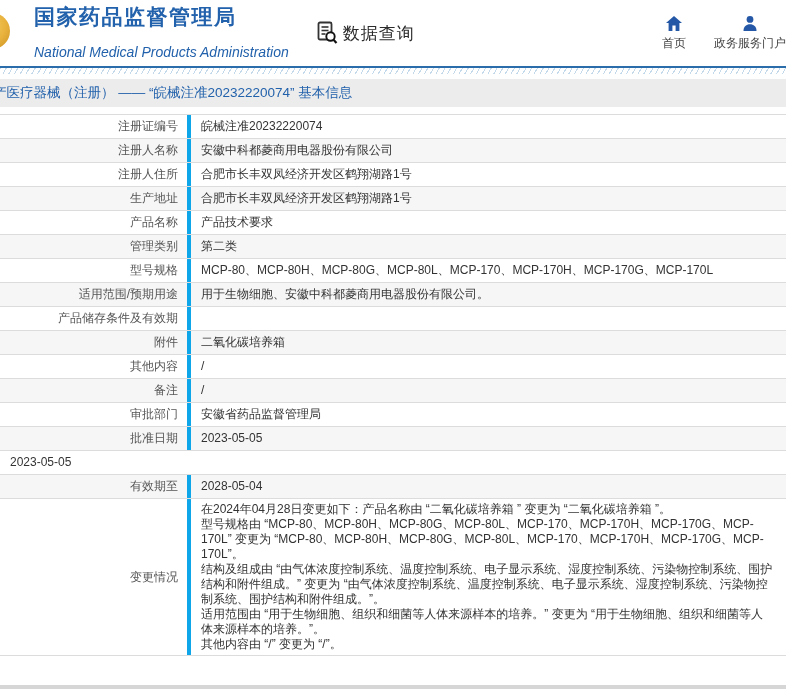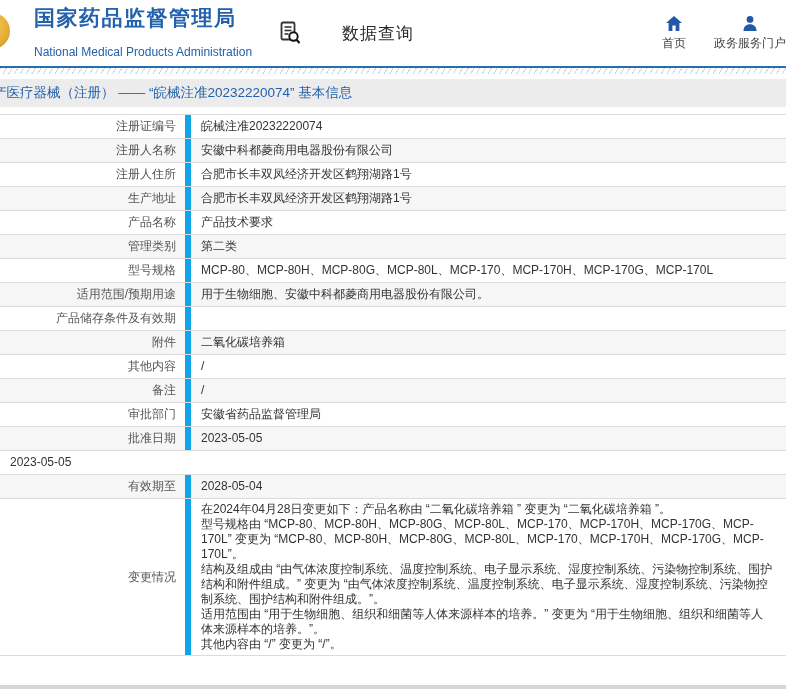--- a/index.html
+++ b/index.html
@@ -5,42 +5,42 @@
   * { margin:0; padding:0; box-sizing:border-box; }
   html,body { width:786px; height:689px; overflow:hidden; background:#fff;
     font-family:"Liberation Sans","DejaVu Sans",sans-serif; position:relative; }
 
   
   .header { height:66px; display:flex; align-items:center; position:relative; background:#fff; }
   .emblem { position:absolute; left:-26px; top:13px; width:36px; height:36px; border-radius:50%;
     background:radial-gradient(circle at 40% 35%, #f5d062 0%, #e8b13c 55%, #c98f1f 100%); }
   .brand { margin-left:34px; line-height:1.1; }
   .brand-title { font-size:21px; font-weight:bold; color:#2261ab; letter-spacing:1.5px; }
-  .brand-sub { font-size:12px; color:#2261ab; margin-top:17px; }
+  .brand-sub { font-size:14px; color:#2261ab; margin-top:17px;font-style:italic; }
   .dataquery { display:flex; align-items:center; margin-left:26px; gap:4px; }
-  .dataquery-label { font-size:17px; color:#2b2b2b; letter-spacing:1px;margin-left:36px; }
+  .dataquery-label { font-size:17px; color:#2b2b2b; letter-spacing:1px; }
   .hnav { margin-left:auto; display:flex; gap:28px; }
   .hnav-item { display:flex; flex-direction:column; align-items:center; gap:3px; cursor:pointer; }
   .hnav-item span.lbl { font-size:12px; color:#444; }
 
   
   .blue-line { height:2px; background:#2b6cab; }
   .stripes { height:6px;
     background:repeating-linear-gradient(120deg,#c4d9e9 0 1px,transparent 1px 5px); }
   .gap5 { height:5px; } .gap7 { height:7px; }
 
   
   .breadcrumb-bar { height:28px; background:#ececec; display:flex; align-items:center; overflow:hidden; }
   .breadcrumb-text { font-size:13.5px; color:#2261ab; white-space:nowrap; margin-left:-7px; }
 
   
   .info-table { border-top:1px solid #dcdcdc; }
   .row { display:flex; align-items:stretch; border-bottom:1px solid #dcdcdc; min-height:24px; background:#fff; }
   .row:nth-child(even) { background:#f6f6f6; }
-  .cell-label { width:191px; flex:0 0 191px; border-right:6px solid #0ea5e9;
+  .cell-label { width:191px; flex:0 0 191px; border-right:4px solid #0ea5e9;
     display:flex; align-items:center; justify-content:flex-end; gap:3px;
     padding:3px 9px 3px 12px; text-align:right;
     font-size:12px; color:#555; }
   .cell-value { flex:1; display:flex; align-items:center; padding:3px 12px 3px 10px;
     font-size:12px; color:#333; }
   .cell-value .val { white-space:pre-wrap; line-height:15px; word-break:break-word; }
 
   
   .footer-strip { position:absolute; left:0; bottom:0; width:786px; height:4px; background:#d6d6d6; }
 

